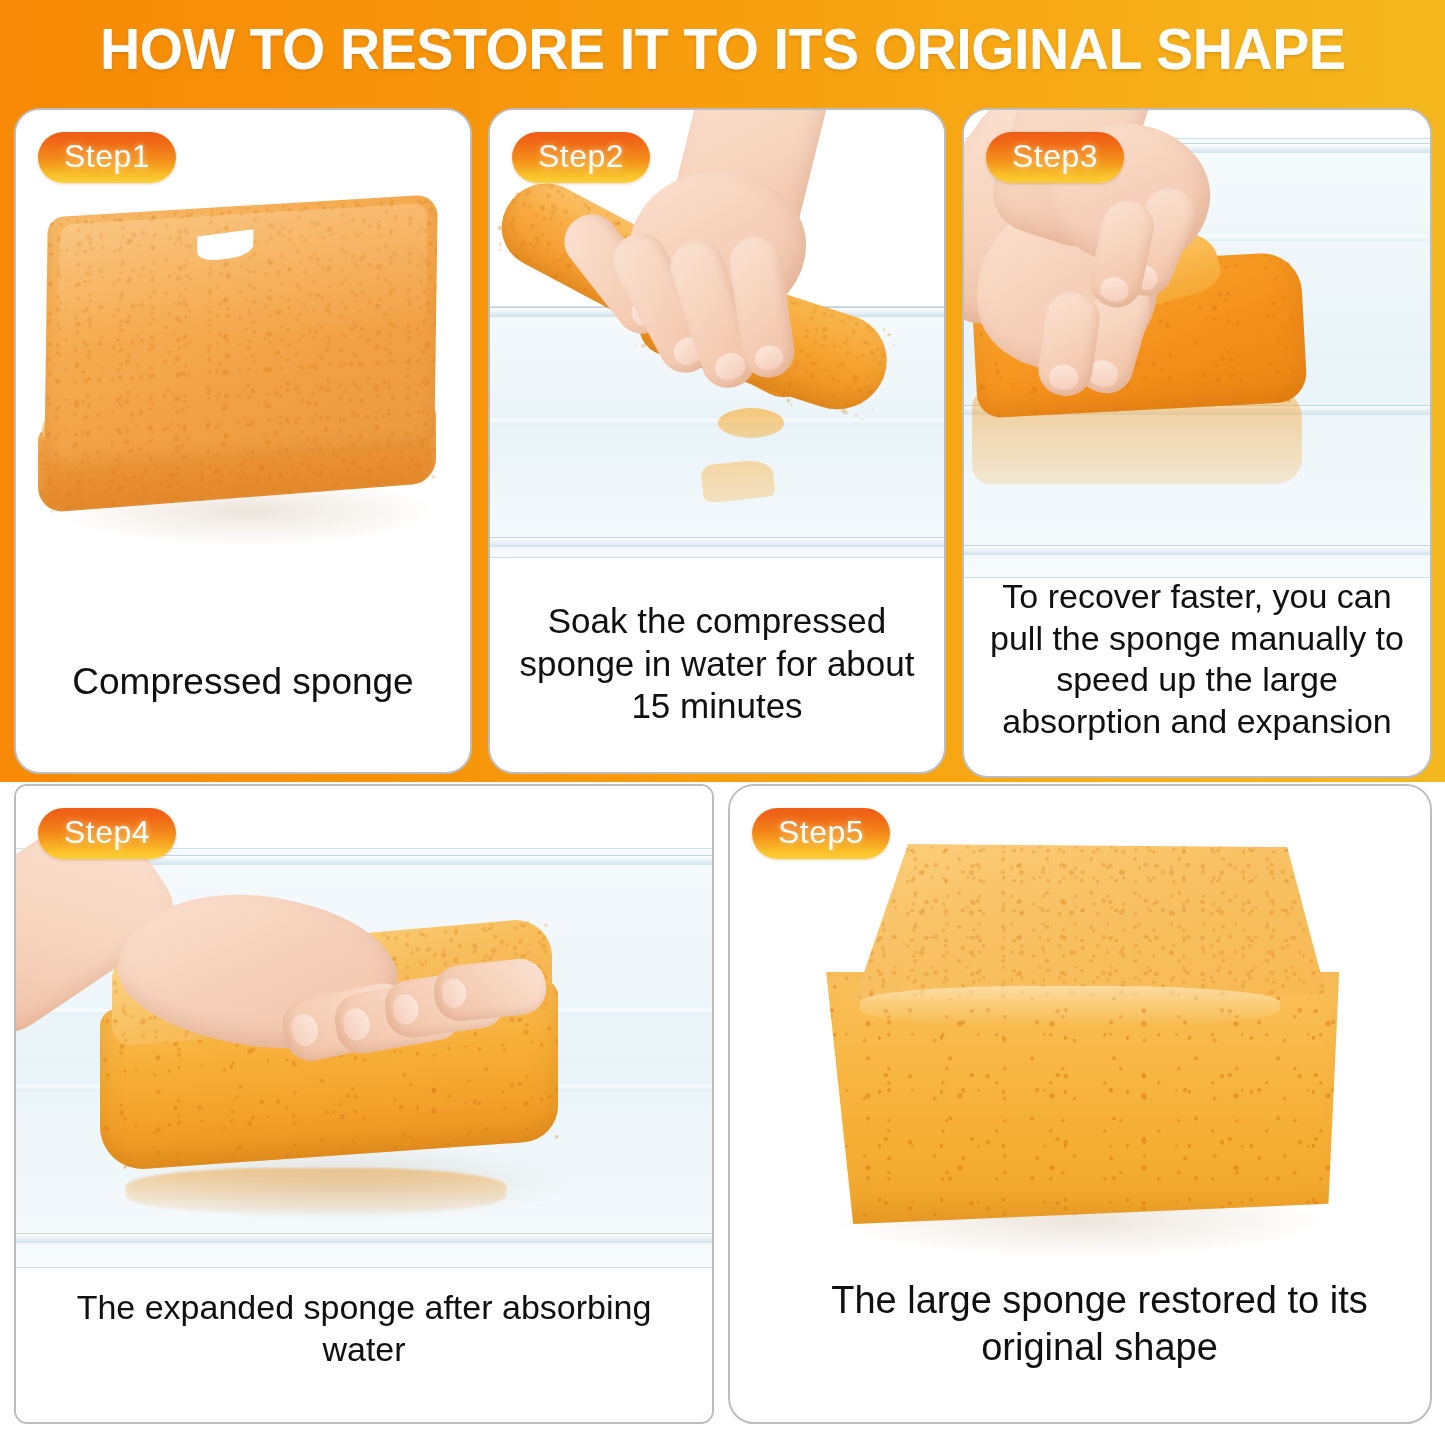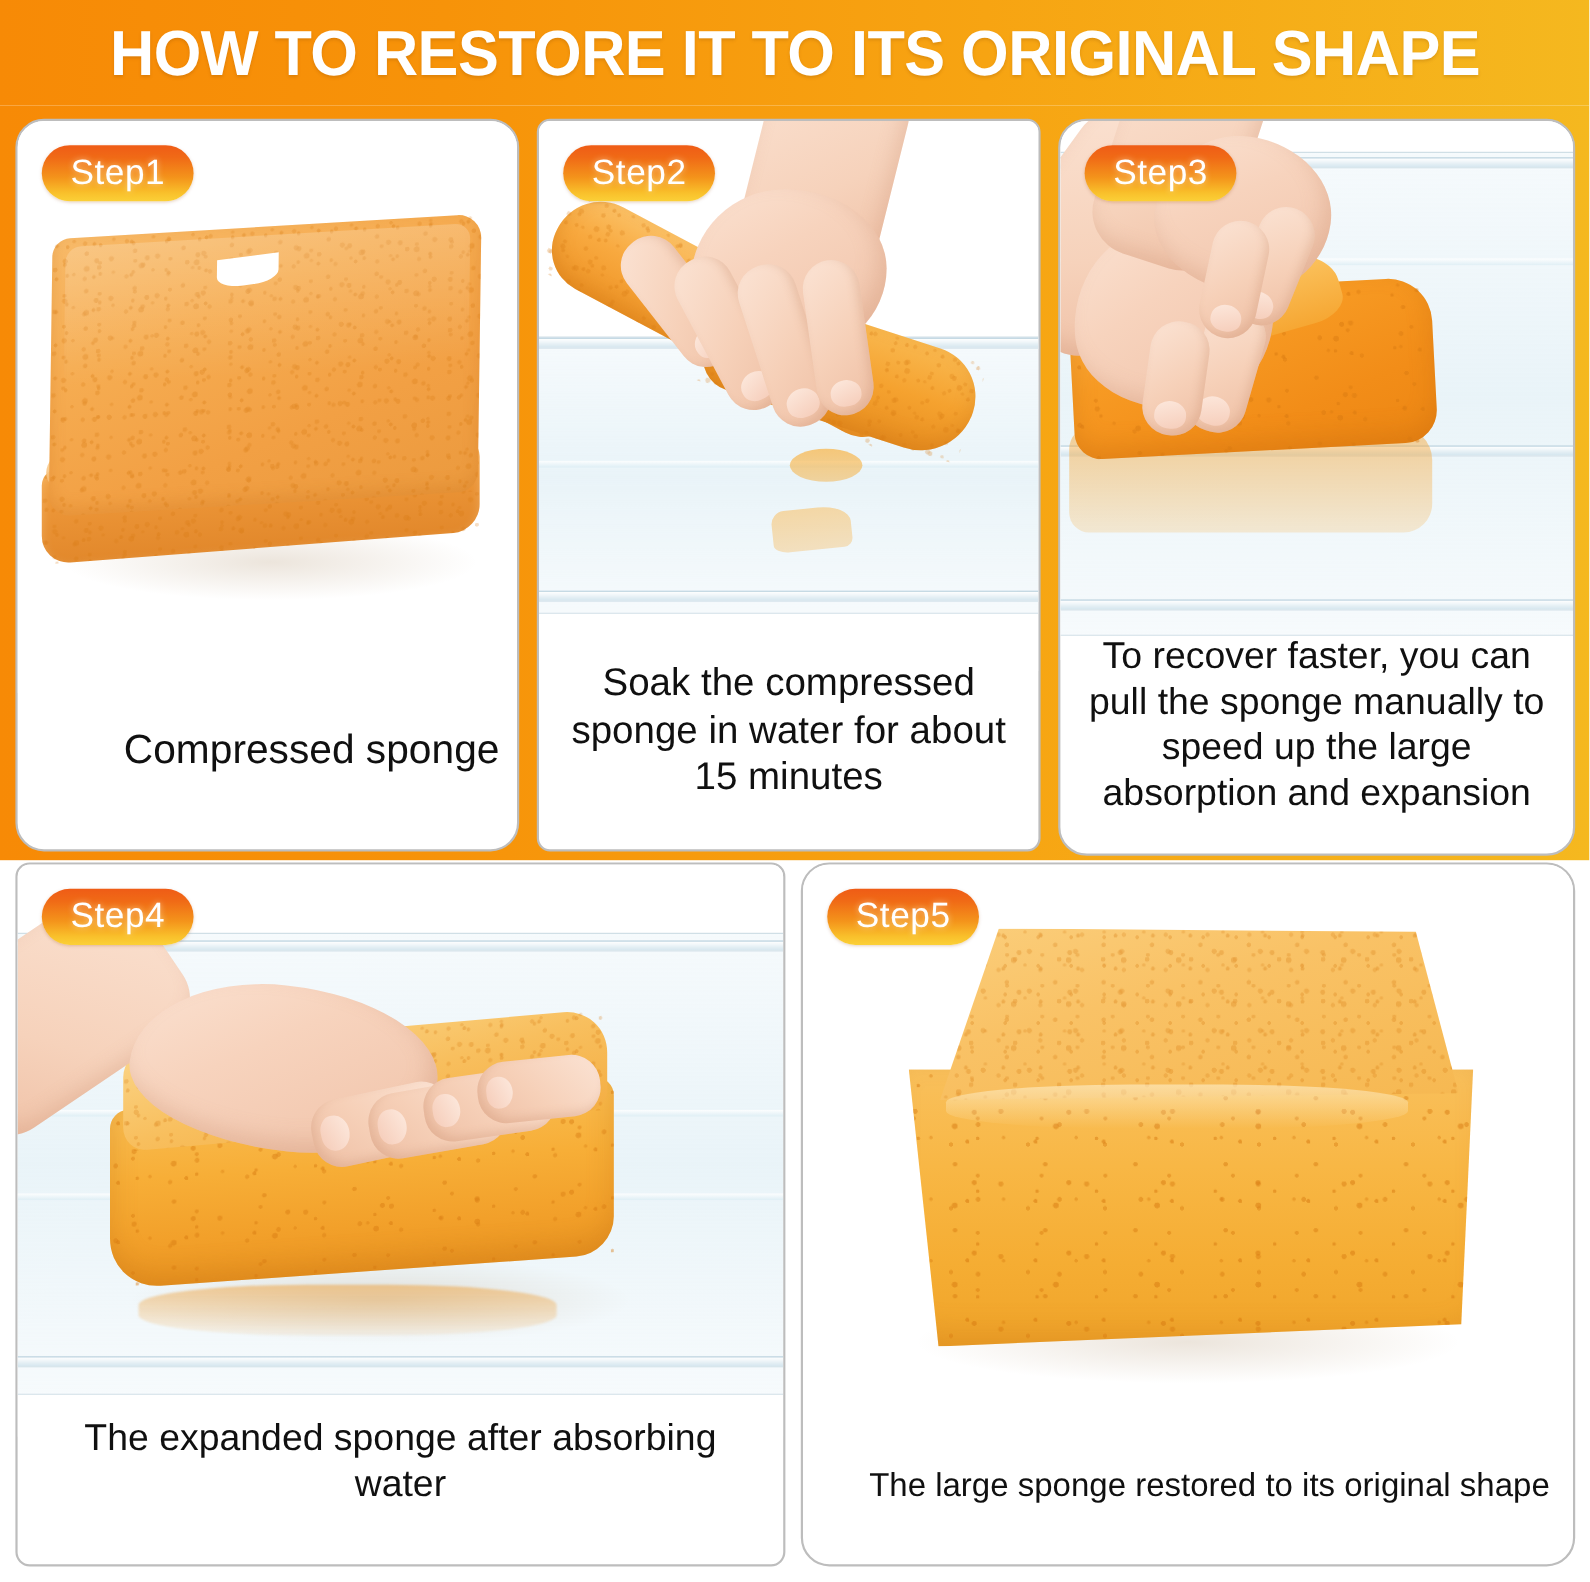--- a/index.html
+++ b/index.html
@@ -37,21 +37,21 @@
 
   
   .card {
     position: absolute;
     background: #ffffff;
     border: 2px solid #bdbdbd;
     border-radius: 26px;
     overflow: hidden;
   }
   .card-1 { left: 14px;   top: 108px; width: 458px; height: 666px; }
-  .card-2 { left: 488px;  top: 108px; width: 458px; height: 666px; border-radius: 12px; }
+  .card-2 { left: 488px;  top: 108px; width: 458px; height: 666px; }
   .card-3 { left: 962px;  top: 108px; width: 470px; height: 670px; }
   .card-4 { left: 14px;   top: 784px; width: 700px; height: 640px; border-radius: 13px; }
   .card-5 { left: 728px;  top: 784px; width: 704px; height: 640px; }
 
   .card-inner { position: relative; width: 100%; height: 100%; }
 
   
   .step-badge {
     position: absolute; left: 22px; top: 22px;
     z-index: 8;
@@ -84,25 +84,25 @@
   
   .caption {
     position: absolute; left: 0; right: 0; bottom: 0;
     padding: 0 16px 20px 16px;
     text-align: center;
     color: #101010;
     font-size: 36px;
     line-height: 1.22;
     font-family: "Liberation Sans", sans-serif;
   }
-  .card-1 .caption { bottom: 48px; font-size: 37px; text-align: right; }
+  .card-1 .caption { bottom: 48px; font-size: 37px; }
   .card-2 .caption { bottom: 24px; font-size: 35px; }
   .card-3 .caption { bottom: 14px; font-size: 34px; }
   .card-4 .caption { bottom: 32px; font-size: 34px; }
-  .card-5 .caption { bottom: 32px; font-size: 30px; margin-left: 39px; }
+  .card-5 .caption { bottom: 32px; font-size: 38px; margin-left: 39px; }
 
   
 
   
   .pores {
     position: absolute; inset: 0;
     background-image:
       radial-gradient(circle at 12% 22%, rgba(214,120,16,.55) 0 1.6px, transparent 2px),
       radial-gradient(circle at 28% 58%, rgba(214,120,16,.45) 0 2.1px, transparent 2.6px),
       radial-gradient(circle at 46% 31%, rgba(214,120,16,.5) 0 1.4px, transparent 1.9px),

